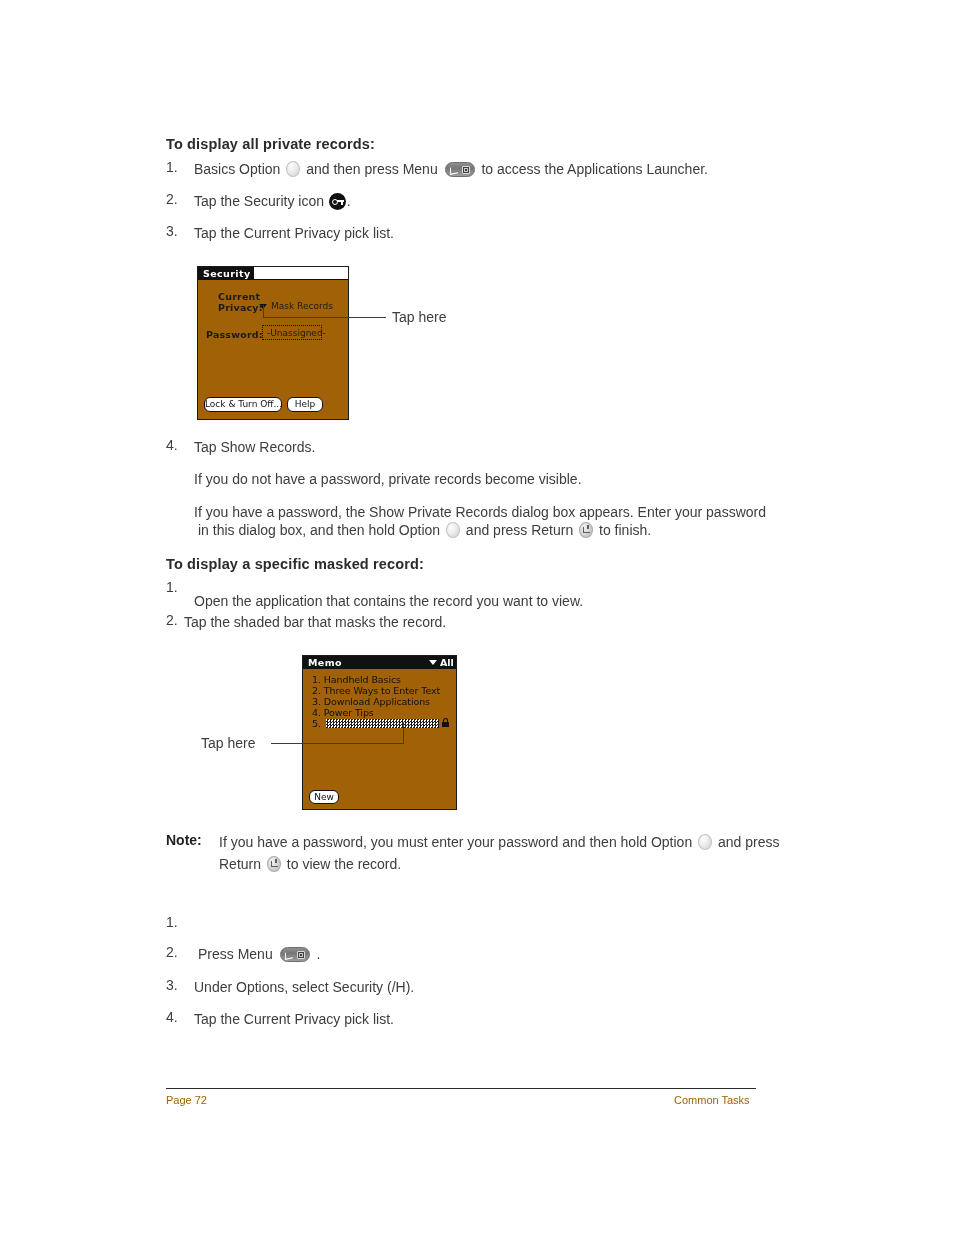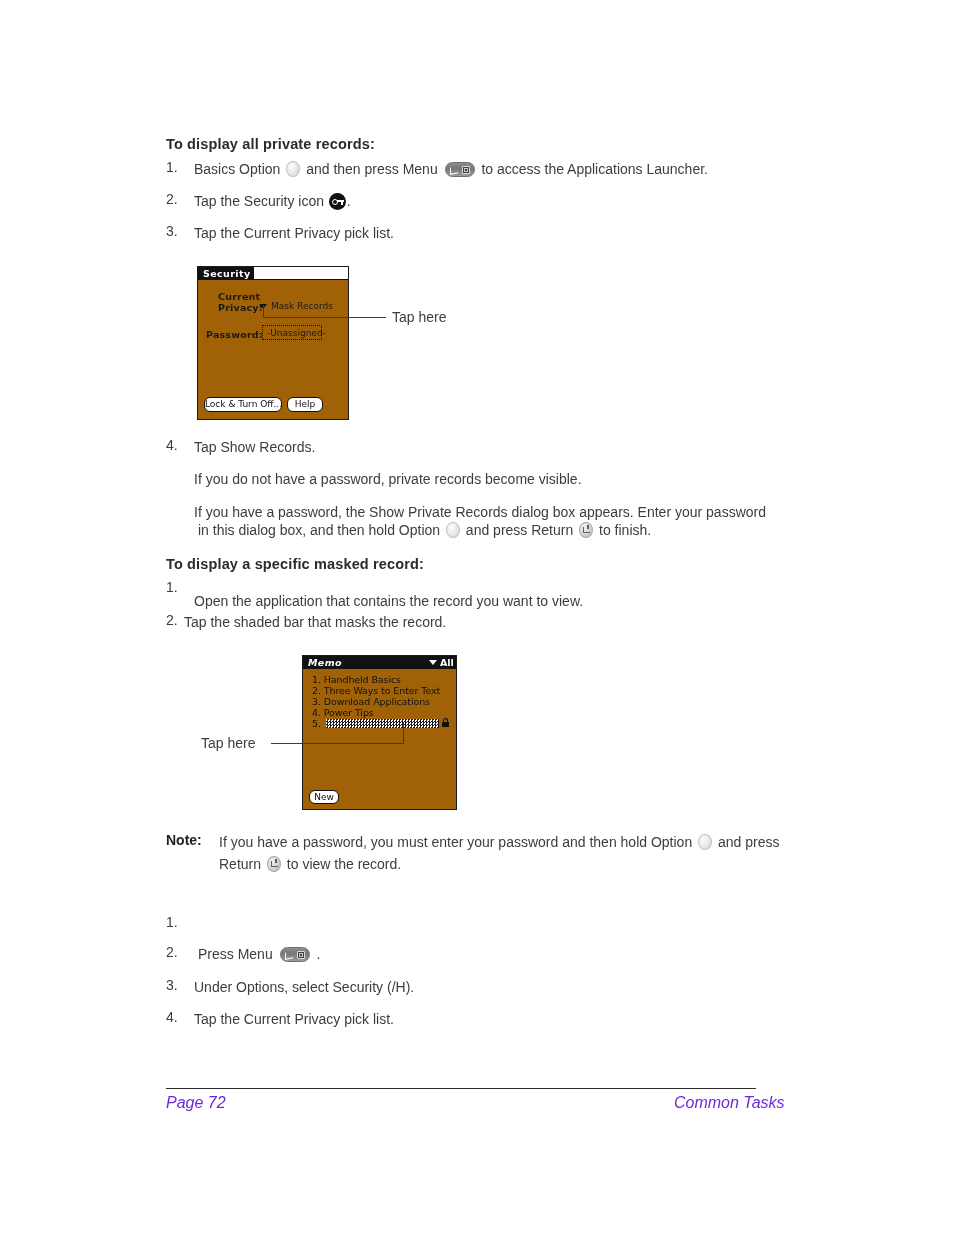--- a/index.html
+++ b/index.html
@@ -293,24 +293,23 @@
   }
 
   
   .footer-rule {
     position: absolute;
     background: #2b2b2b;
     height: 1.3px;
   }
   .footer-text {
     position: absolute;
-    font-size: 16px;
-    color: #6d28d9;
-    white-space: nowrap;
-    font-style: italic;
+    font-size: 11px;
+    color: #a16207;
+    white-space: nowrap;
   }
 
   .note-label {
     position: absolute;
     font-size: 14px;
     font-weight: 700;
     color: #1f1f1f;
   }
 </style>
 </head>
@@ -379,21 +378,21 @@
 
   <div class="step-num" style="left:166px; top:579px;">1.</div>
   <div class="step nowrap" style="left:194px; top:579px;margin-top:12px;">Open the application that contains the record you want to view.</div>
 
   <div class="step-num" style="left:166px; top:612px;">2.</div>
   <div class="step nowrap" style="left:184px; top:612px;">Tap the shaded bar that masks the record.</div>
 
   <div class="device" style="left:302px; top:655px; width:155px; height:155px;">
 
     <div class="dev-titlebar" style="width:100%;"></div>
-    <div class="dev-title-tab" style="width:43px;font-style:italic;">Memo</div>
+    <div class="dev-title-tab" style="width:43px;">Memo</div>
     <div style="position:absolute; left:43px; top:0; right:0; height:13px; background:#111111;"></div>
     <div class="pick-triangle" style="left:126px; top:4px; border-top-color:#ffffff;"></div>
     <div class="memo-pick-label" style="left:137px; top:1px;">All</div>
 
     <div class="memo-item" style="left:9px; top:18px;">1. Handheld Basics</div>
     <div class="memo-item" style="left:9px; top:29px;">2. Three Ways to Enter Text</div>
     <div class="memo-item" style="left:9px; top:40px;">3. Download Applications</div>
     <div class="memo-item" style="left:9px; top:51px;">4. Power Tips</div>
 
     <div class="memo-item" style="left:9px; top:62px;">5.</div>

